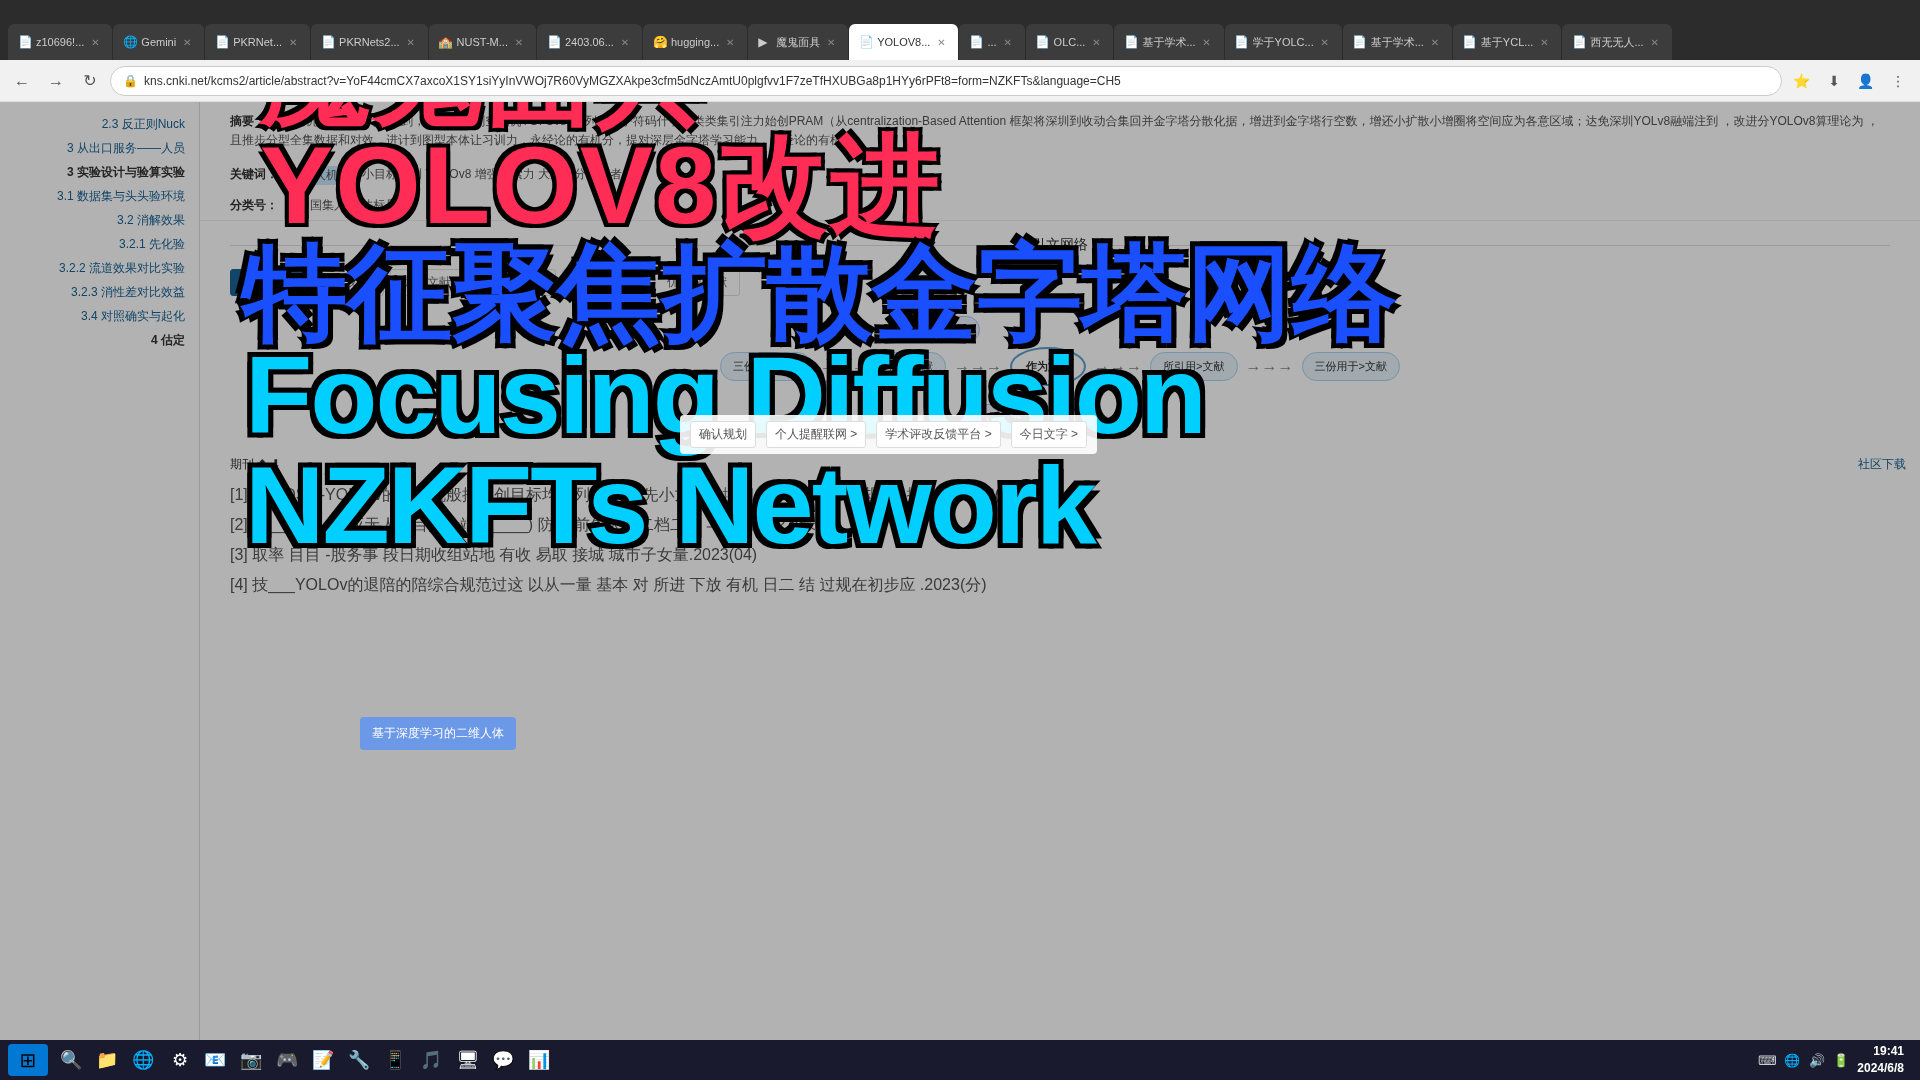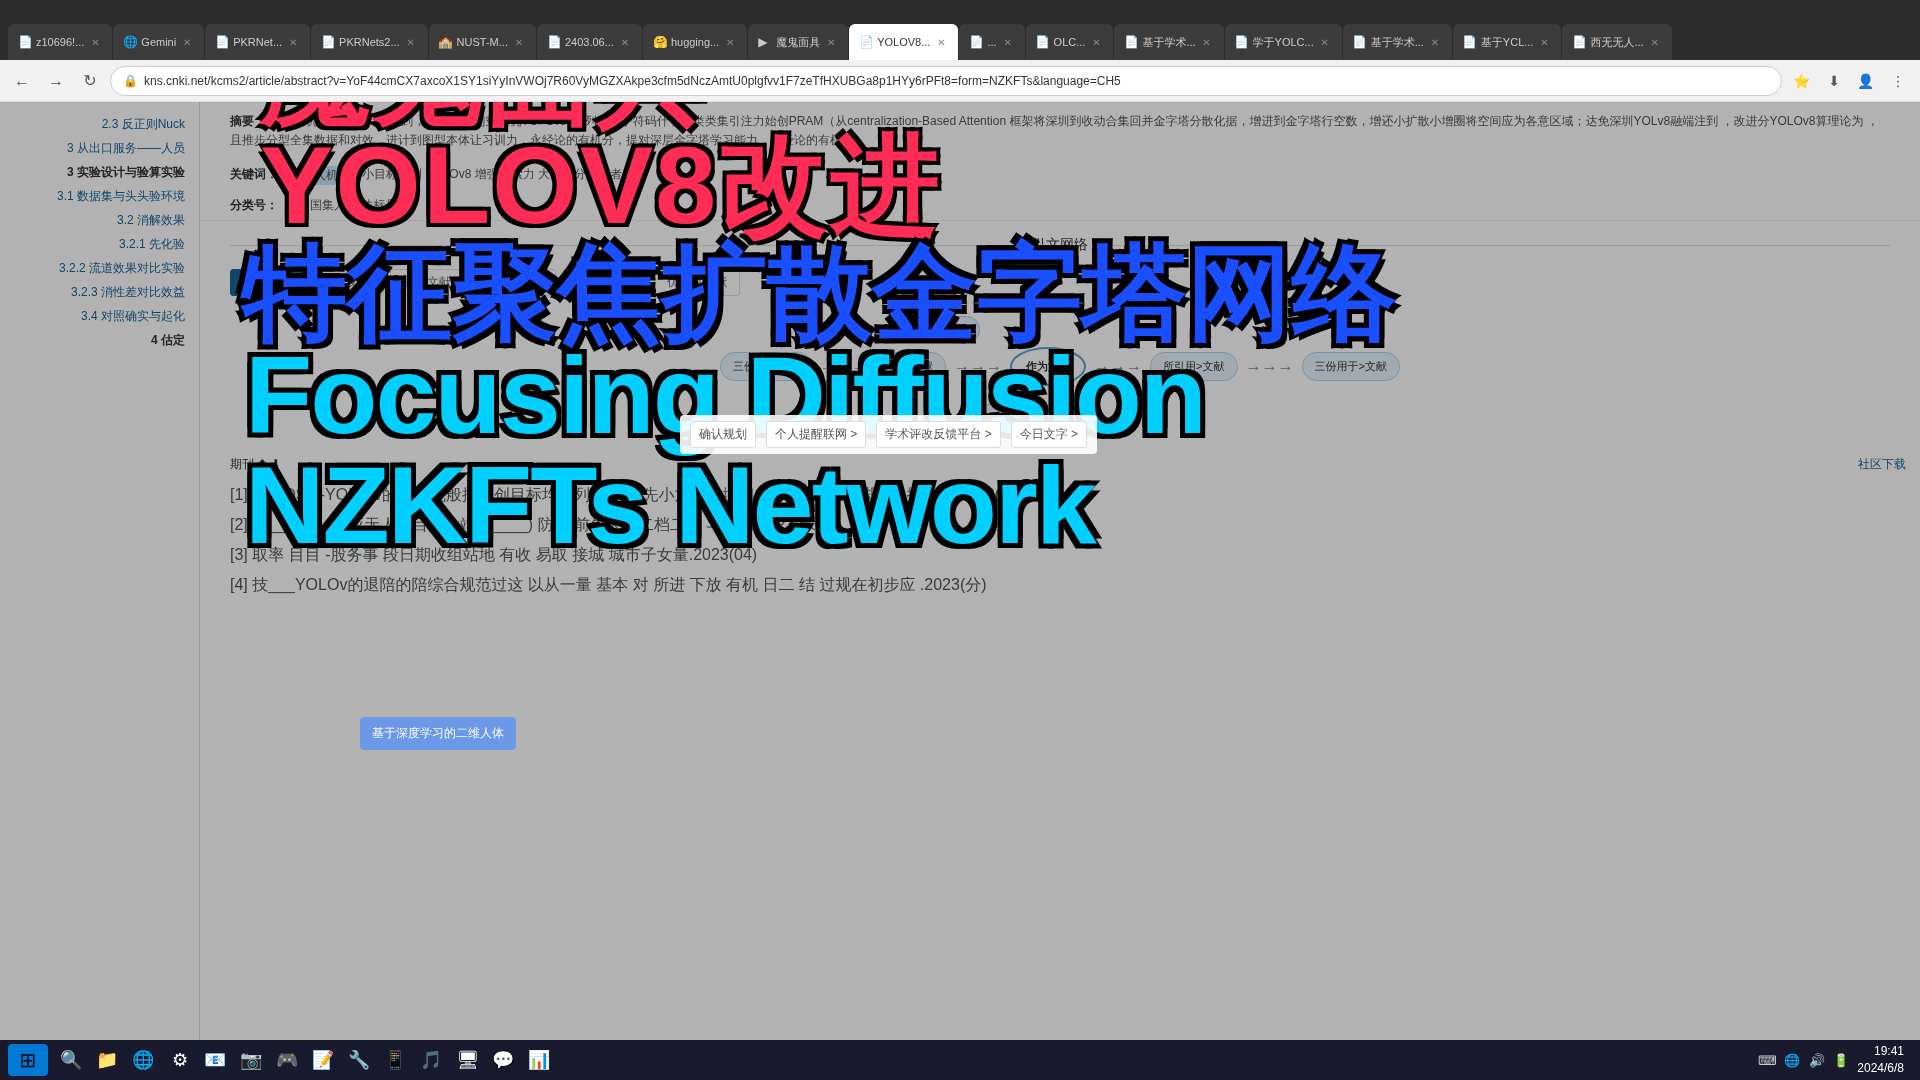--- a/index.html
+++ b/index.html
@@ -509,20 +509,21 @@
       color: #ccc;
       font-size: 13px;
       cursor: pointer;
     }
 
     .clock {
       color: #fff;
       font-size: 12px;
       text-align: right;
       line-height: 1.4;
+      font-weight: bold;
     }
   </style>
 </head>
 <body>
 
 <div class="browser-chrome">
   <div class="tab-bar">
 
   <div class="tab">
       <span class="tab-favicon" style="background:transparent;font-size:12px;">📄</span>

